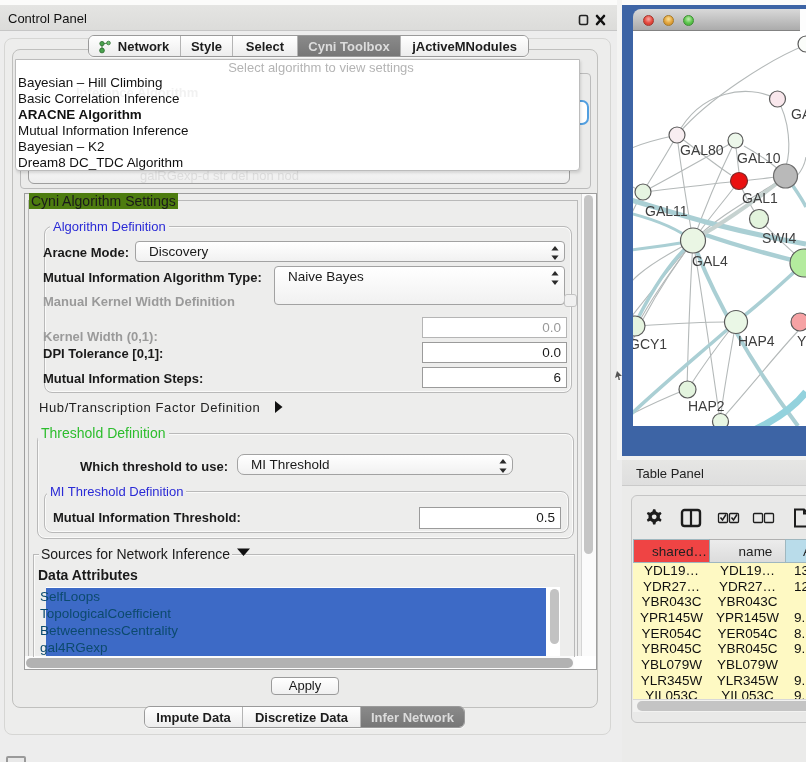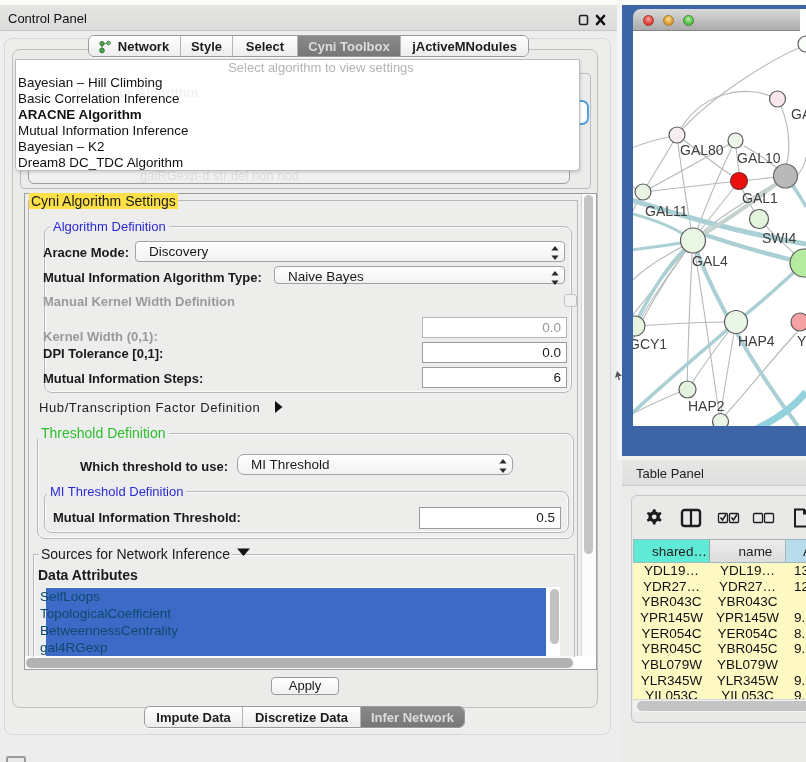--- a/index.html
+++ b/index.html
@@ -53,35 +53,35 @@
 <div class="abs" style="left:24px;top:193px;width:573px;height:477px;border:1px solid #9e9e9e;background:#ededec;"></div>
 
 <div class="abs" style="left:581px;top:194px;width:15px;height:462px;background:#fbfbfb;border-left:1px solid #d5d5d5;"></div>
 <div class="abs" style="left:584px;top:195px;width:9px;height:359px;background:#c5c5c5;border-radius:4.5px;"></div>
 
 <div class="abs" style="left:25px;top:656px;width:571px;height:13px;background:#fbfbfb;"></div>
 <div class="abs" style="left:26px;top:658px;width:547px;height:10px;background:#b2b2b2;border-radius:5px;"></div>
 <div class="abs" style="left:574px;top:656px;width:22px;height:13px;background:#fff;"></div>
 
 <div class="abs" style="left:28px;top:200px;width:550px;height:456px;border:1px solid #b9b9b9;border-bottom:none;"></div>
-<div class="abs" style="left:29px;top:193px;background:#fde047;padding:0 2px;font-size:14px;">Cyni Algorithm Settings</div>
+<div class="abs" style="left:29px;top:193px;background:#4d7c0f;padding:0 2px;font-size:14px;">Cyni Algorithm Settings</div>
 
 <div class="grp" style="left:44px;top:226px;width:528px;height:167px;">
     <span class="ttl" style="left:5px;color:#2a2ad6;">Algorithm Definition</span>
   </div>
 <div class="lbl" style="left:43px;top:245px;">Aracne Mode:</div>
 <div class="combo" style="left:135px;top:241px;width:430px;height:21px;">
     <span class="t">Discovery</span>
   <svg class="arr" width="10" height="16" viewBox="0 0 10 16">
       <path d="M5 1 L8.6 5.5 L1.4 5.5 Z" fill="#2a2a2a"></path>
       <path d="M5 15 L8.6 10.5 L1.4 10.5 Z" fill="#2a2a2a"></path>
     </svg>
   </div>
 <div class="lbl" style="left:43px;top:270px;">Mutual Information Algorithm Type:</div>
-<div class="combo" style="left:274px;top:266px;width:291px;height:18px;">
+<div class="combo" style="left:274px;top:266px;width:291px;height:39px;">
     <span class="t">Naive Bayes</span>
   <svg class="arr" width="10" height="16" viewBox="0 0 10 16">
       <path d="M5 1 L8.6 5.5 L1.4 5.5 Z" fill="#2a2a2a"></path>
       <path d="M5 15 L8.6 10.5 L1.4 10.5 Z" fill="#2a2a2a"></path>
     </svg>
   </div>
 <div class="lbl" style="left:43px;top:294px;color:#9a9a9a;">Manual Kernel Width Definition</div>
 <div class="abs" style="left:564px;top:294px;width:13px;height:13px;background:#f0f0f0;border:1px solid #c2c2c2;border-radius:3px;"></div>
 <div class="lbl" style="left:43px;top:321px;color:#9a9a9a;margin-top:8px;">Kernel Width (0,1):</div>
 <div class="fld" style="left:422px;top:317px;width:145px;height:21px;color:#9a9a9a;border-color:#b5b5b5;">0.0</div>
@@ -257,21 +257,21 @@
     <rect x="73.5" y="5.5" width="9" height="9" rx="1"></rect>
     <rect x="84.5" y="5.5" width="9" height="9" rx="1"></rect>
     <path d="M75.5 9.5 L77.5 12 L81 6.5" stroke-width="1.5"></path>
     <path d="M86.5 9.5 L88.5 12 L92 6.5" stroke-width="1.5"></path>
     <rect x="108.5" y="5.5" width="9" height="9" rx="1"></rect>
     <rect x="119.5" y="5.5" width="9" height="9" rx="1"></rect>
   </g>
   <path d="M150 1.5 L159 1.5 L163 5.5 L163 18.5 L150 18.5 Z M159 1.5 L159 5.5 L163 5.5" fill="none" stroke="#1d1d1d" stroke-width="2"></path>
 </svg>
 
-<div class="abs" style="left:633px;top:539px;width:77px;height:24px;background:#5eead4;border:1px solid #9fb7bf;border-right:1px solid #8fa7af;text-align:center;line-height:23px;font-size:13.5px;color:#222;padding-left:16px;">shared…</div>
+<div class="abs" style="left:633px;top:539px;width:77px;height:24px;background:#ef4444;border:1px solid #9fb7bf;border-right:1px solid #8fa7af;text-align:center;line-height:23px;font-size:13.5px;color:#222;padding-left:16px;">shared…</div>
 <div class="abs" style="left:710px;top:539px;width:75px;height:24px;background:linear-gradient(#ececec,#dcdcdc);border-top:1px solid #b0b0b0;border-bottom:1px solid #9fb7bf;text-align:center;line-height:23px;font-size:13.5px;color:#222;padding-left:16px;">name</div>
 <div class="abs" style="left:785px;top:539px;width:45px;height:24px;background:#b9dcea;border:1px solid #9fb7bf;font-size:13px;color:#222;line-height:23px;padding-left:17px;">A</div>
 
 <div class="abs" style="left:633px;top:563px;width:173px;height:136px;background:#fef9c3;overflow:hidden;">
   <div style="position:absolute;left:0;top:0;width:77px;text-align:center;font-size:13.5px;line-height:15.65px;color:#101010;white-space:pre;">YDL19…
 YDR27…
 YBR043C
 YPR145W
 YER054C
 YBR045C

